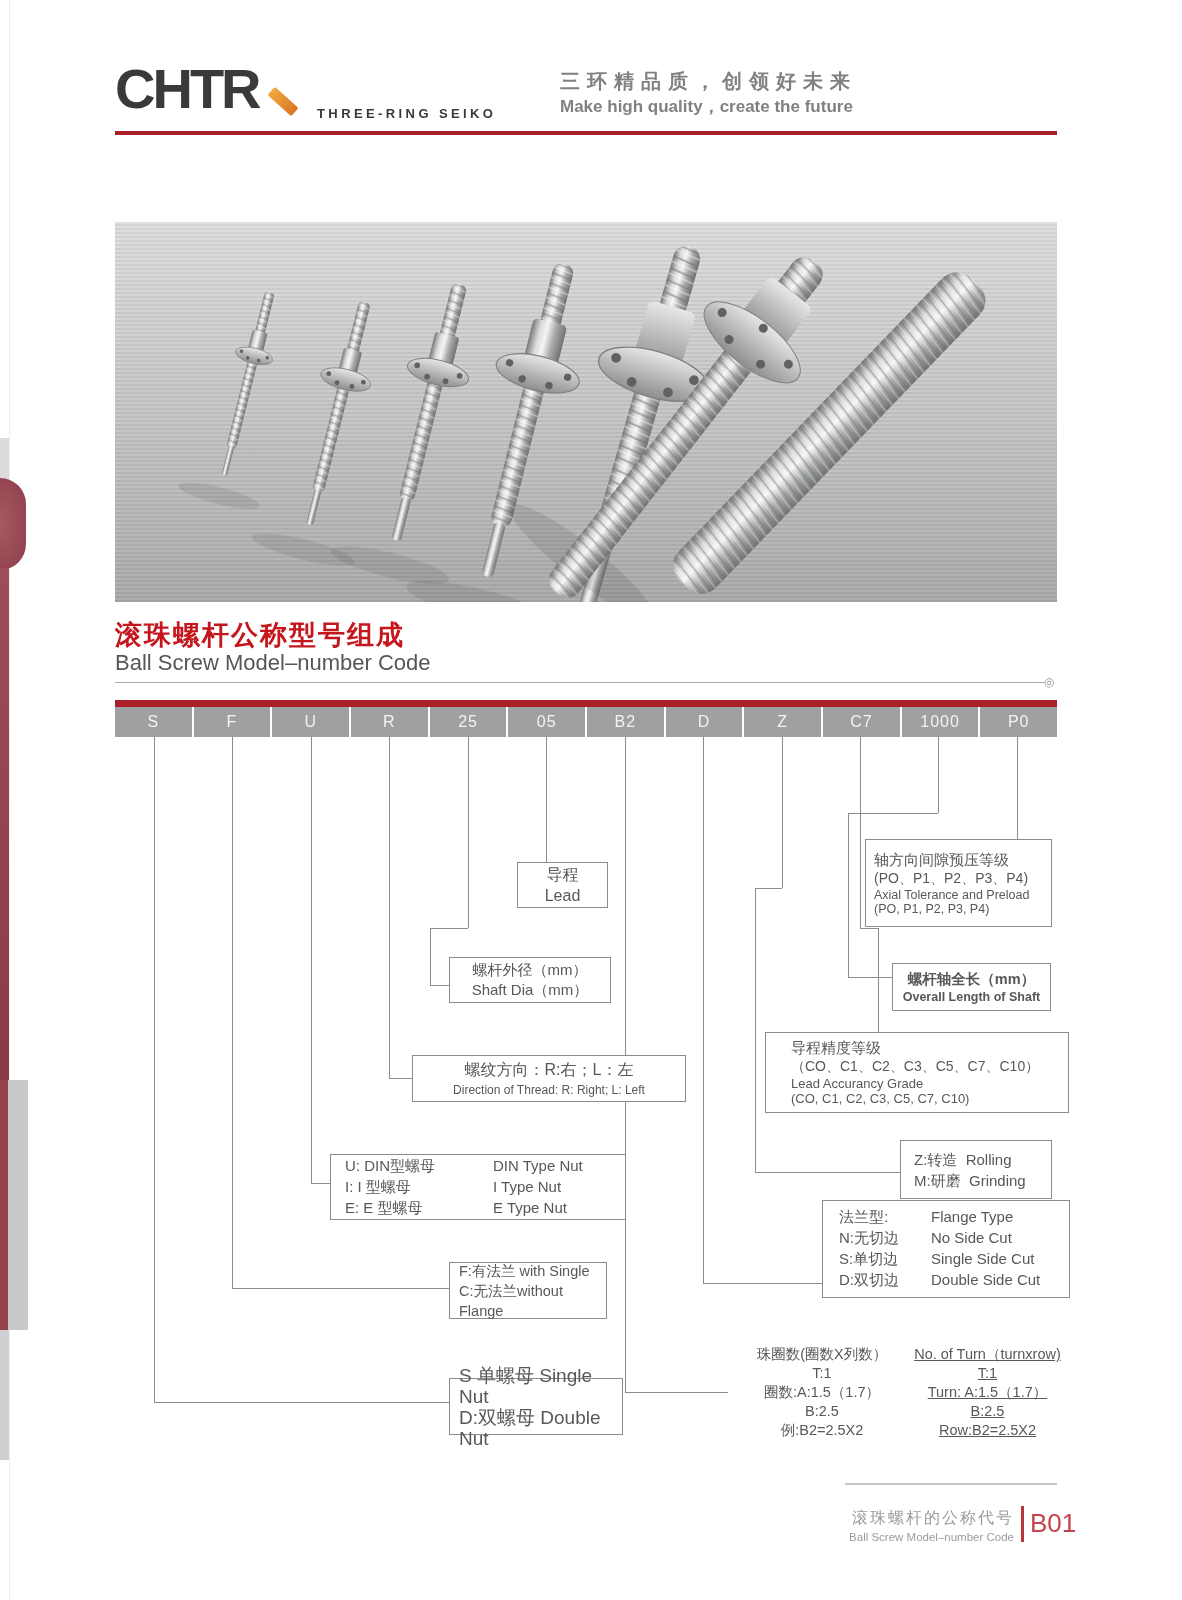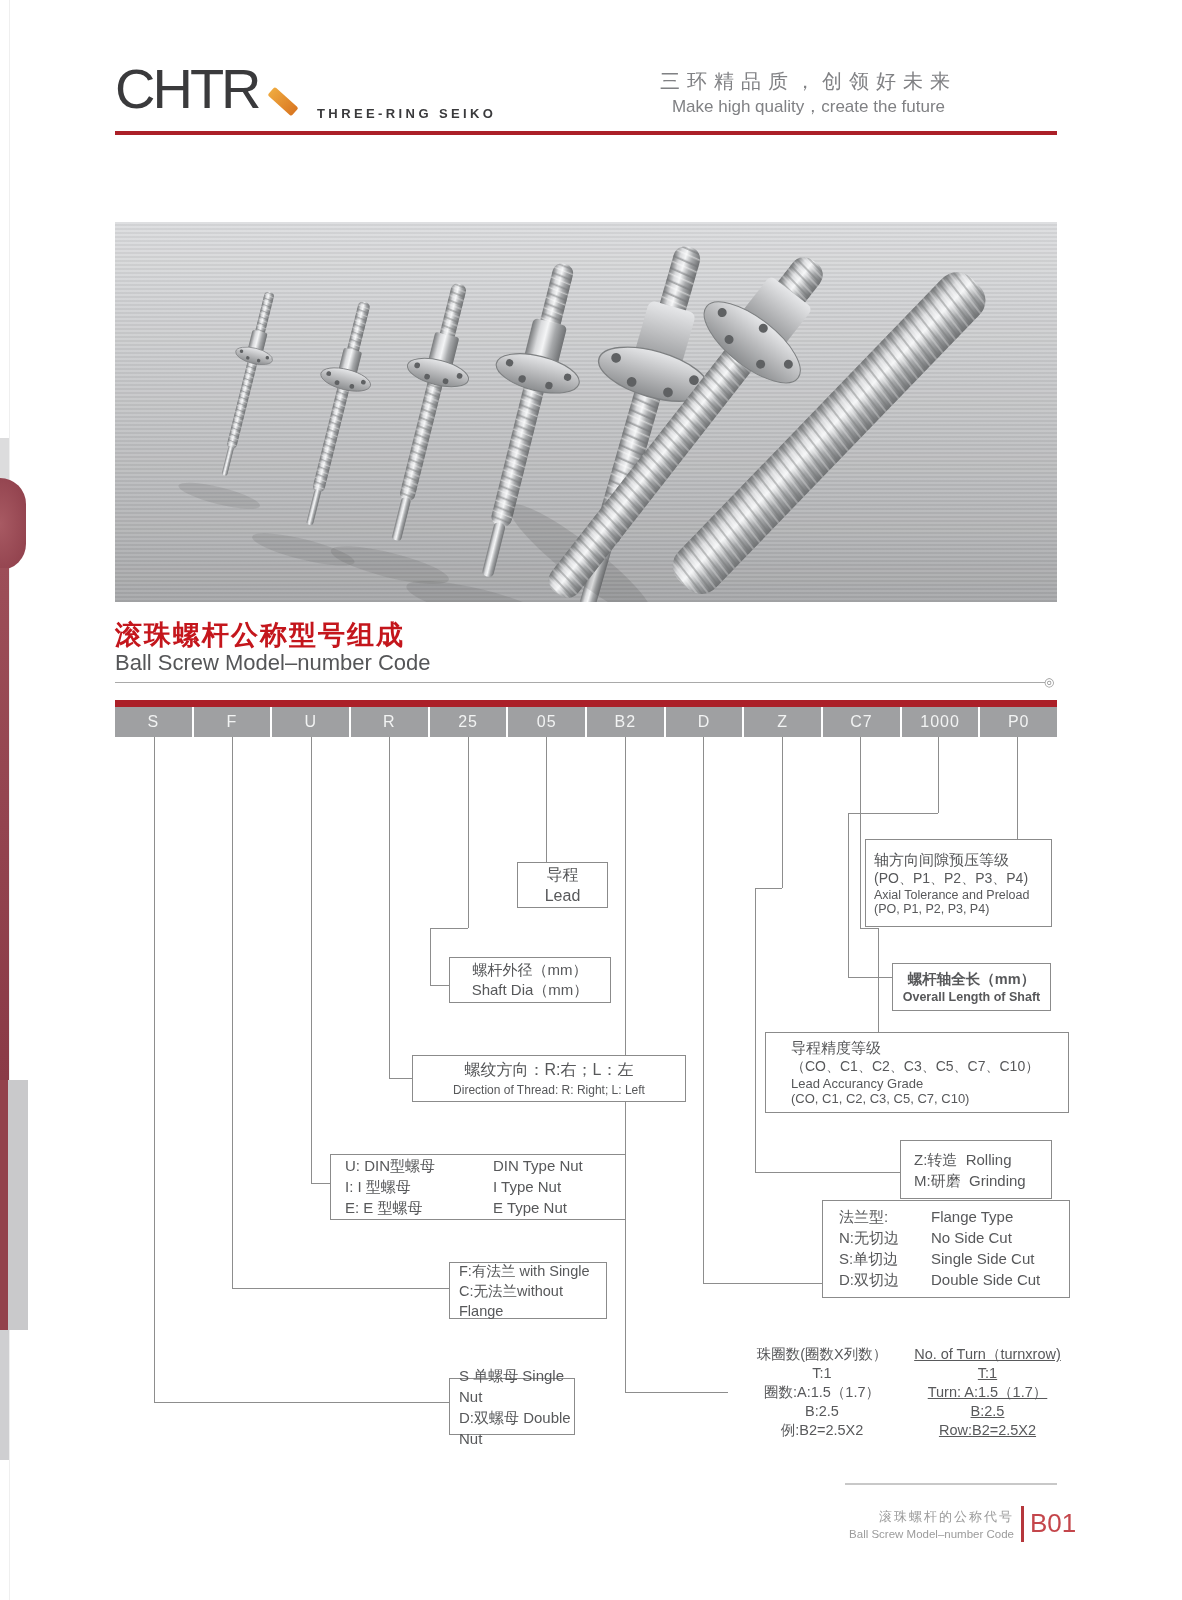--- a/index.html
+++ b/index.html
@@ -28,28 +28,28 @@
   <div class="abs" style="left:0;top:438px;width:9px;height:122px;background:#dcdcdd;"></div>
   <div class="abs" style="left:0;top:478px;width:26px;height:92px;border-radius:0 46px 46px 0;
               background:radial-gradient(ellipse at left,#a85a63,#8d3d49);"></div>
   <div class="abs" style="left:0;top:568px;width:9px;height:512px;background:linear-gradient(#9c4e58,#8a3a46);"></div>
   <div class="abs" style="left:0;top:1080px;width:28px;height:250px;background:#c9c9cb;"></div>
   <div class="abs" style="left:0;top:1080px;width:8px;height:250px;background:#93424c;"></div>
   <div class="abs" style="left:0;top:1330px;width:9px;height:130px;background:#cfcfd1;"></div>
 
   <div class="abs" style="left:0;top:0;width:1182px;height:140px;">
     <div class="abs" style="left:115px;top:62px;width:420px;height:66px;">
-      <div class="abs" style="left:0;top:-6px;font-size:56px;font-weight:400;letter-spacing:-3px;color:#3a3a3c;">
+      <div class="abs" style="left:0;top:-6px;font-size:56px;font-weight:700;letter-spacing:-3px;color:#3a3a3c;">
         <span>CHTR</span>
       </div>
       <div class="abs" style="left:152px;top:34px;width:32px;height:11px;transform:rotate(42deg);
                   background:linear-gradient(90deg,#efa93f,#d97722);border-radius:2px;"></div>
       <div class="abs" style="left:202px;top:44px;font-size:13px;font-weight:700;color:#3a3a3c;letter-spacing:3.4px;">THREE-RING SEIKO</div>
     </div>
-    <div class="abs" style="left:560px;top:68px;width:497px;text-align:center;">
+    <div class="abs" style="left:560px;top:68px;width:497px;text-align:left;font-weight:bold;">
       <div style="font-size:20px;color:#808184;letter-spacing:7px;">三环精品质，创领好未来</div>
       <div style="font-size:17px;color:#808184;">Make high quality，create the future</div>
     </div>
     <div class="abs" style="left:115px;top:131px;width:942px;height:4px;background:#ab2028;"></div>
   </div>
 
   <div class="abs" style="left:115px;top:222px;width:942px;height:380px;">
     <svg width="942" height="380" viewBox="0 0 942 380">
       <defs>
         <linearGradient id="bgm" x1="0" y1="0" x2="0" y2="1">
@@ -235,21 +235,21 @@
     <span>E: E 型螺母</span>
     <span>E Type Nut</span>
   </div>
 
   <div class="cbox" style="left:449px;top:1262px;width:158px;height:57px;font-size:14.5px;line-height:20px;
               display:flex;flex-direction:column;justify-content:center;padding-left:9px;">
     <div>F:有法兰 with Single</div>
     <div>C:无法兰without Flange</div>
   </div>
 
-  <div class="cbox" style="left:449px;top:1378px;width:126px;height:57px;font-size:15px;line-height:21px;
+  <div class="cbox" style="left:449px;top:1378px;width:174px;height:57px;font-size:19px;line-height:21px;
               display:flex;flex-direction:column;justify-content:center;padding-left:9px;">
     <div>S 单螺母 Single Nut</div>
     <div>D:双螺母 Double Nut</div>
   </div>
 
   <div class="cbox" style="left:865px;top:839px;width:187px;height:88px;
               display:flex;flex-direction:column;justify-content:center;padding-left:8px;">
     <div style="font-size:15px;">轴方向间隙预压等级</div>
     <div style="font-size:14px;">(PO、P1、P2、P3、P4)</div>
     <div style="font-size:12.5px;">Axial Tolerance and Preload</div>
@@ -297,19 +297,19 @@
   <div class="abs" style="left:905px;top:1345px;width:165px;text-decoration:underline;">
     <div class="ftxt">No. of Turn（turnxrow)</div>
     <div class="ftxt">T:1</div>
     <div class="ftxt">Turn: A:1.5（1.7）</div>
     <div class="ftxt">B:2.5</div>
     <div class="ftxt">Row:B2=2.5X2</div>
   </div>
 
   <div class="hl" style="left:845px;top:1483px;width:212px;height:2px;background:#c8c8c8;"></div>
   <div class="abs" style="left:760px;top:1508px;width:254px;text-align:right;">
-    <div style="font-size:13px;color:#9b9b9b;letter-spacing:2px;text-align:right;">滚珠螺杆的公称代号</div>
+    <div style="font-size:16px;color:#9b9b9b;letter-spacing:2px;text-align:right;">滚珠螺杆的公称代号</div>
     <div style="font-size:11.5px;color:#9b9b9b;margin-top:2px;">Ball Screw Model–number Code</div>
   </div>
   <div class="abs" style="left:1021px;top:1506px;width:3px;height:36px;background:#b5373c;"></div>
   <div class="abs" style="left:1030px;top:1508px;font-size:26px;color:#c4464b;">B01</div>
 
 </div>
 
 </body></html>

